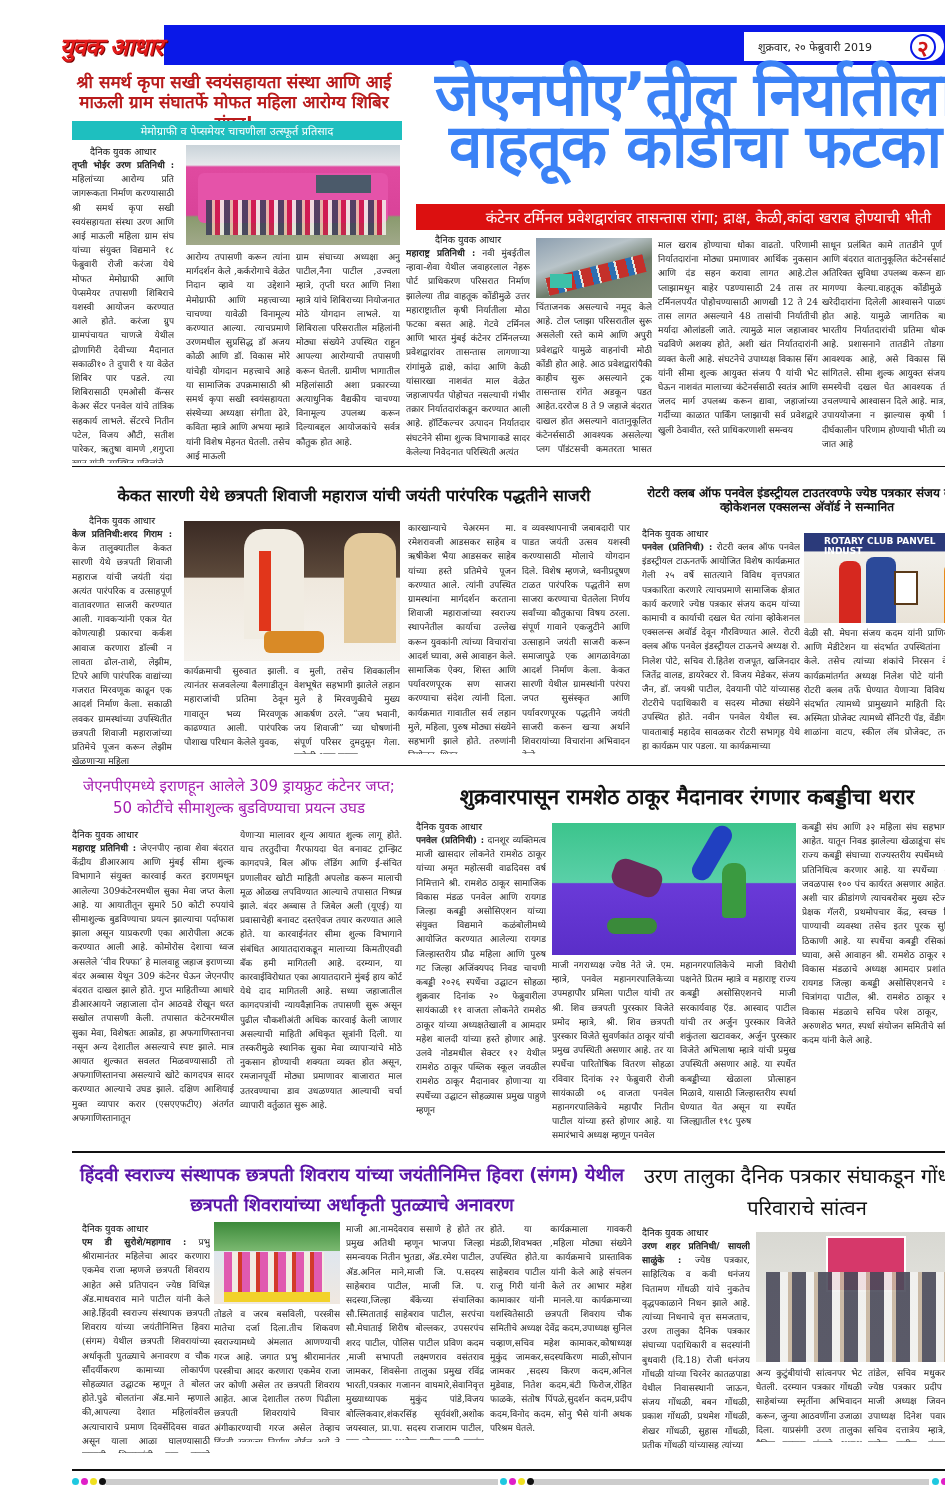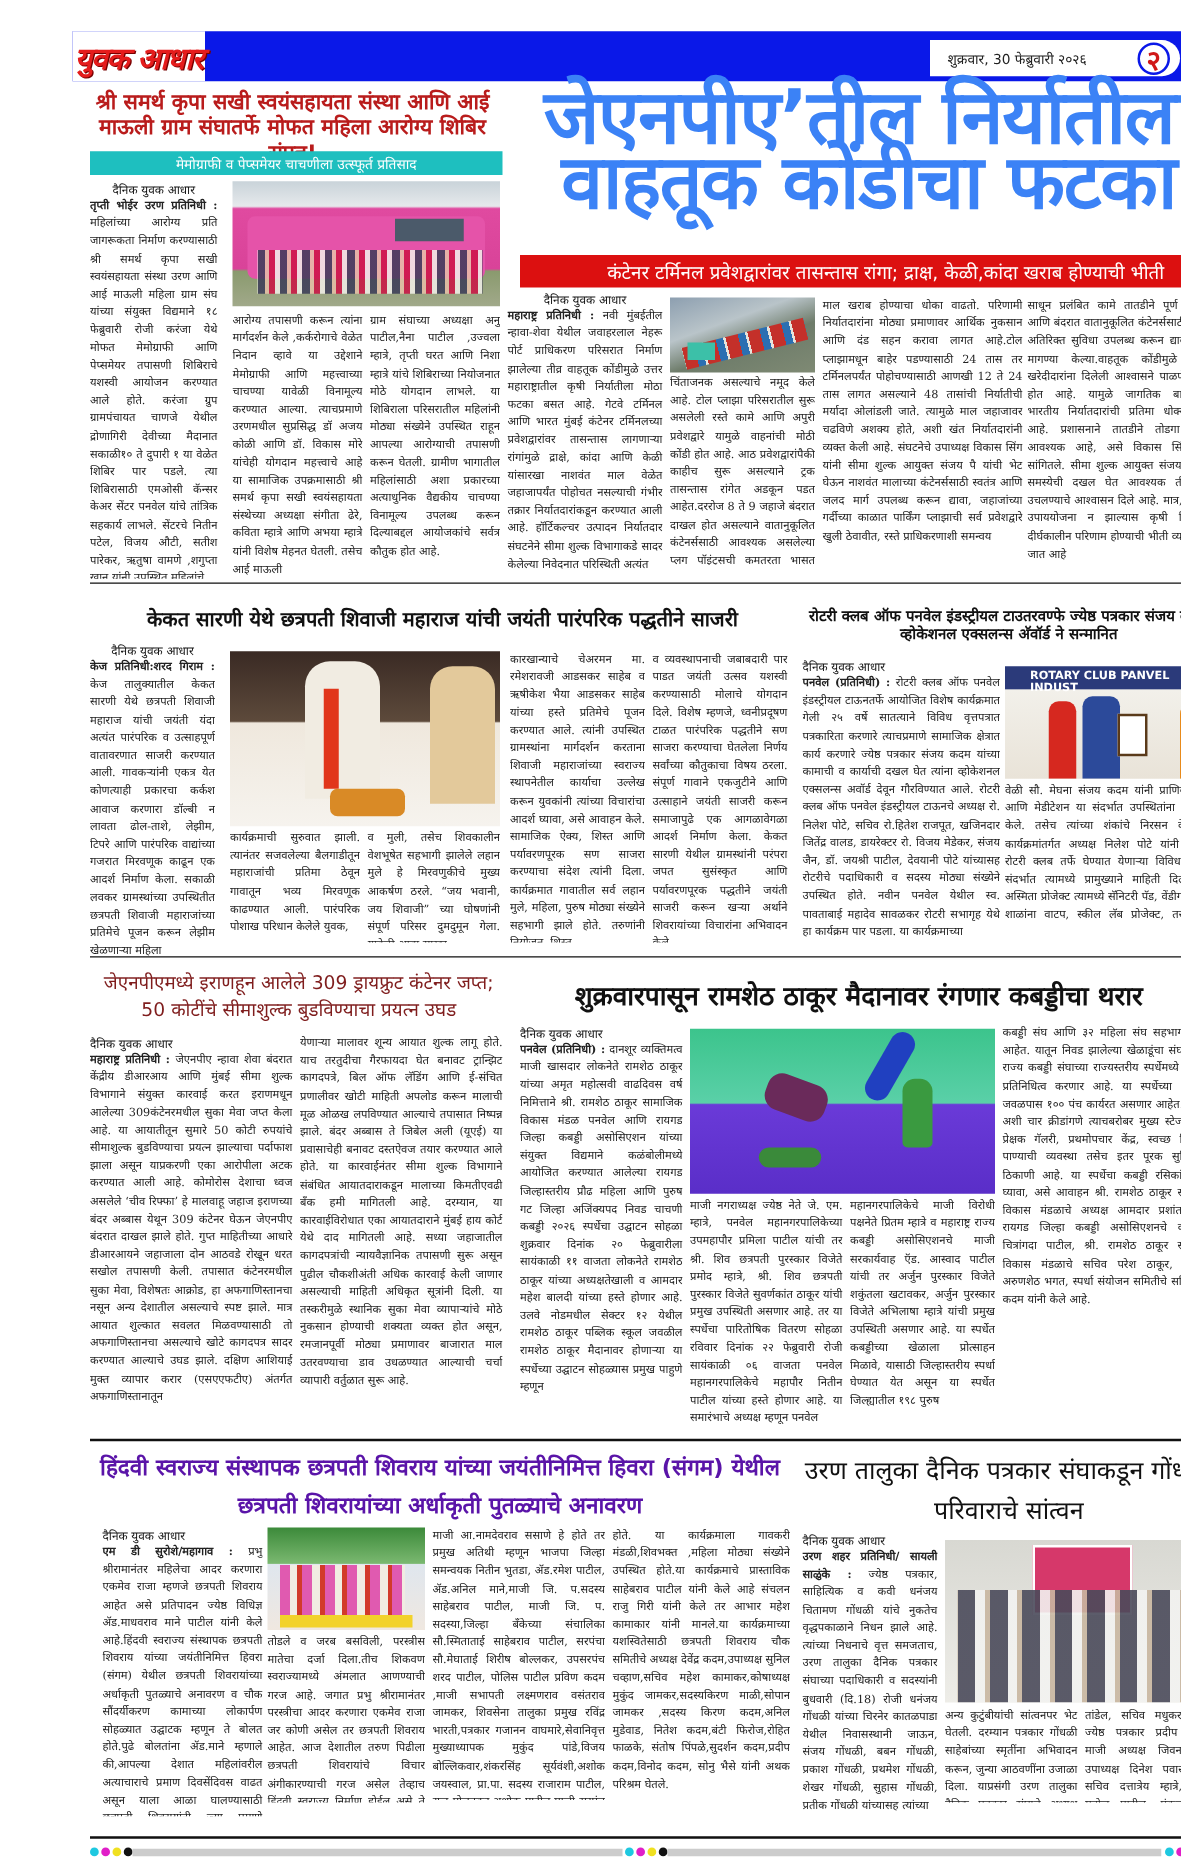--- a/index.html
+++ b/index.html
@@ -24,21 +24,21 @@
   .grey-bar { height: 6px; background: #ccc; }
 </style>
 </head>
 <body>
 
 <div class="abs masthead"></div>
 <div class="abs logo">
     <span>युवक आधार</span>
   </div>
 <div class="abs datebox">
-  <span class="date">शुक्रवार, 30 फेब्रुवारी २०२६</span>
+  <span class="date">शुक्रवार, २० फेब्रुवारी 2019</span>
   <span class="pno">२</span>
 </div>
 
 <div class="abs hl" style="left:20px;top:72px;width:340px;font-size:17px;color:#b91c1c;">श्री समर्थ कृपा सखी स्वयंसहायता संस्था आणि आई माऊली ग्राम संघातर्फे मोफत महिला आरोग्य शिबिर संपन्न!</div>
 <div class="abs bar-teal" style="left:28px;top:121px;width:330px;">मेमोग्राफी व पेप्समेयर चाचणीला उत्स्फूर्त प्रतिसाद</div>
 <div class="abs" style="left:28px;top:145px;width:102px;">
   <div class="byline" style="text-align:center">दैनिक युवक आधार</div>
   <div class="col" style="height:305px"><b>तृप्ती भोईर उरण प्रतिनिधी :</b> <span>महिलांच्या आरोग्य प्रति जागरूकता निर्माण करण्यासाठी श्री समर्थ कृपा सखी स्वयंसहायता संस्था उरण आणि आई माऊली महिला ग्राम संघ यांच्या संयुक्त विद्यमाने १८ फेब्रुवारी रोजी करंजा येथे मोफत मेमोग्राफी आणि पेप्समेयर तपासणी शिबिराचे यशस्वी आयोजन करण्यात आले होते. करंजा ग्रुप ग्रामपंचायत चाणजे येथील द्रोणागिरी देवीच्या मैदानात सकाळी१० ते दुपारी १ या वेळेत शिबिर पार पडले. त्या शिबिरासाठी एमओसी कॅन्सर केअर सेंटर पनवेल यांचे तांत्रिक सहकार्य लाभले. सेंटरचे नितीन पटेल, विजय औटी, सतीश पारेकर, ऋतुषा वामणे ,शगुप्ता खान यांनी उपस्थित महिलांचे</span></div>
 </div>
 <div class="abs photo" style="left:142px;top:145px;width:214px;height:100px;background:linear-gradient(180deg,#c9d3d9 0%,#e6e9ec 20%,#e04aa0 22%,#d94399 70%,#8a9a6e 72%,#a1a98a 100%);">
@@ -90,21 +90,21 @@
   <div style="position:absolute;left:20px;top:3px;font-family:'DejaVu Sans',sans-serif;font-size:9px;font-weight:bold;color:#fff;">ROTARY CLUB PANVEL INDUST</div>
   <div style="position:absolute;left:35px;top:28px;width:22px;height:62px;background:#d6281f;border-radius:8px 8px 0 0;"></div>
   <div style="position:absolute;left:62px;top:24px;width:30px;height:66px;background:#2c4a9a;border-radius:8px 8px 0 0;"></div>
   <div style="position:absolute;left:90px;top:38px;width:24px;height:34px;background:#fff;border:2px solid #5a3a1a;"></div>
   <div style="position:absolute;left:140px;top:30px;width:24px;height:60px;background:#e88a1a;border-radius:8px 8px 0 0;"></div>
 </div>
 <div class="abs col" style="left:760px;top:626px;width:170px;height:114px;">वेळी सौ. मेघना संजय कदम यांनी प्राणिक हेलिंग आणि मेडीटेशन या संदर्भात उपस्थितांना मार्गदर्शन केले. तसेच त्यांच्या शंकांचे निरसन केले. या कार्यक्रमांतर्गत अध्यक्ष निलेश पोटे यांनी आगामी रोटरी क्लब तर्फे घेण्यात येणाऱ्या विविध प्रोजेक्ट संदर्भात त्यामध्ये प्रामुख्याने माहिती दिली. यात अस्मिता प्रोजेक्ट त्यामध्ये सॅनिटरी पॅड, वेंडीग मशिनचे शाळांना वाटप, स्कील लॅब प्रोजेक्ट, तसेच जल पुनर्जीवन प्रोजेक्ट संदर्भात माहिती दिली.</div>
 
 <div class="abs rule" style="left:28px;top:765px;width:902px;height:1px;"></div>
 
-<div class="abs hl" style="left:28px;top:775px;width:334px;font-size:15px;line-height:22px;font-weight:normal;color:#7f1d1d;">जेएनपीएमध्ये इराणहून आलेले 309 ड्रायफ्रुट कंटेनर जप्त; 50 कोटींचे सीमाशुल्क बुडविण्याचा प्रयत्न उघड</div>
+<div class="abs hl" style="left:28px;top:775px;width:334px;font-size:15px;line-height:22px;font-weight:normal;color:#a21caf;">जेएनपीएमध्ये इराणहून आलेले 309 ड्रायफ्रुट कंटेनर जप्त; 50 कोटींचे सीमाशुल्क बुडविण्याचा प्रयत्न उघड</div>
 <div class="abs" style="left:28px;top:828px;width:162px;">
   <div class="byline">दैनिक युवक आधार</div>
   <div class="col" style="height:310px"><b>महाराष्ट्र प्रतिनिधी :</b> <span>जेएनपीए न्हावा शेवा बंदरात केंद्रीय डीआरआय आणि मुंबई सीमा शुल्क विभागाने संयुक्त कारवाई करत इराणमधून आलेल्या 309कंटेनरमधील सुका मेवा जप्त केला आहे. या आयातीतून सुमारे 50 कोटी रुपयांचे सीमाशुल्क बुडविण्याचा प्रयत्न झाल्याचा पर्दाफाश झाला असून याप्रकरणी एका आरोपीला अटक करण्यात आली आहे. कोमोरोस देशाचा ध्वज असलेले ‘चीव रिफ्फा’ हे मालवाहू जहाज इराणच्या बंदर अब्बास येथून 309 कंटेनर घेऊन जेएनपीए बंदरात दाखल झाले होते. गुप्त माहितीच्या आधारे डीआरआयने जहाजाला दोन आठवडे रोखून धरत सखोल तपासणी केली. तपासात कंटेनरमधील सुका मेवा, विशेषतः आक्रोड, हा अफगाणिस्तानचा नसून अन्य देशातील असल्याचे स्पष्ट झाले. मात्र आयात शुल्कात सवलत मिळवण्यासाठी तो अफगाणिस्तानचा असल्याचे खोटे कागदपत्र सादर करण्यात आल्याचे उघड झाले. दक्षिण आशियाई मुक्त व्यापार करार (एसएएफटीए) अंतर्गत अफगाणिस्तानातून</span></div>
 </div>
 <div class="abs col" style="left:196px;top:828px;width:162px;height:322px;">येणाऱ्या मालावर शून्य आयात शुल्क लागू होते. याच तरतुदीचा गैरफायदा घेत बनावट ट्रान्झिट कागदपत्रे, बिल ऑफ लॅडिंग आणि ई-संचित प्रणालीवर खोटी माहिती अपलोड करून मालाची मूळ ओळख लपविण्यात आल्याचे तपासात निष्पन्न झाले. बंदर अब्बास ते जिबेल अली (यूएई) या प्रवासाचेही बनावट दस्तऐवज तयार करण्यात आले होते. या कारवाईनंतर सीमा शुल्क विभागाने संबंधित आयातदाराकडून मालाच्या किमतीएवढी बँक हमी मागितली आहे. दरम्यान, या कारवाईविरोधात एका आयातदाराने मुंबई हाय कोर्ट येथे दाद मागितली आहे. सध्या जहाजातील कागदपत्रांची न्यायवैज्ञानिक तपासणी सुरू असून पुढील चौकशीअंती अधिक कारवाई केली जाणार असल्याची माहिती अधिकृत सूत्रांनी दिली. या तस्करीमुळे स्थानिक सुका मेवा व्यापाऱ्यांचे मोठे नुकसान होण्याची शक्यता व्यक्त होत असून, रमजानपूर्वी मोठ्या प्रमाणावर बाजारात माल उतरवण्याचा डाव उधळण्यात आल्याची चर्चा व्यापारी वर्तुळात सुरू आहे.</div>
 
 <div class="abs hl" style="left:378px;top:785px;width:530px;font-size:21px;color:#111;">शुक्रवारपासून रामशेठ ठाकूर मैदानावर रंगणार कबड्डीचा थरार</div>
 <div class="abs" style="left:372px;top:820px;width:130px;">
   <div class="byline">दैनिक युवक आधार</div>
   <div class="col" style="height:320px"><b>पनवेल (प्रतिनिधी) :</b> <span>दानशूर व्यक्तिमत्व माजी खासदार लोकनेते रामशेठ ठाकूर यांच्या अमृत महोत्सवी वाढदिवस वर्ष निमित्ताने श्री. रामशेठ ठाकूर सामाजिक विकास मंडळ पनवेल आणि रायगड जिल्हा कबड्डी असोसिएशन यांच्या संयुक्त विद्यमाने कळंबोलीमध्ये आयोजित करण्यात आलेल्या रायगड जिल्हास्तरीय प्रौढ महिला आणि पुरुष गट जिल्हा अजिंक्यपद निवड चाचणी कबड्डी २०२६ स्पर्धेचा उद्घाटन सोहळा शुक्रवार दिनांक २० फेब्रुवारीला सायंकाळी ११ वाजता लोकनेते रामशेठ ठाकूर यांच्या अध्यक्षतेखाली व आमदार महेश बालदी यांच्या हस्ते होणार आहे. उलवे नोडमधील सेक्टर १२ येथील रामशेठ ठाकूर पब्लिक स्कूल जवळील रामशेठ ठाकूर मैदानावर होणाऱ्या या स्पर्धेच्या उद्घाटन सोहळ्यास प्रमुख पाहुणे म्हणून</span></div>

